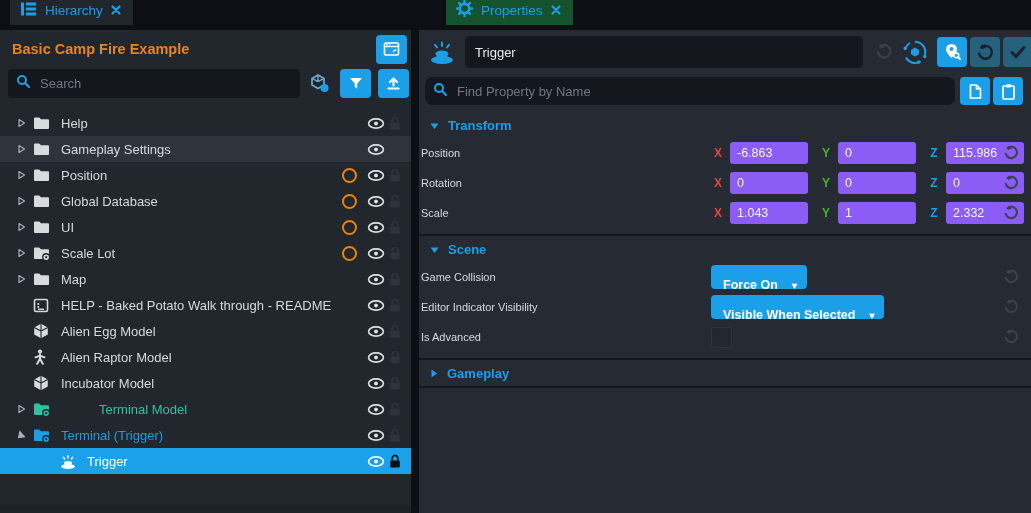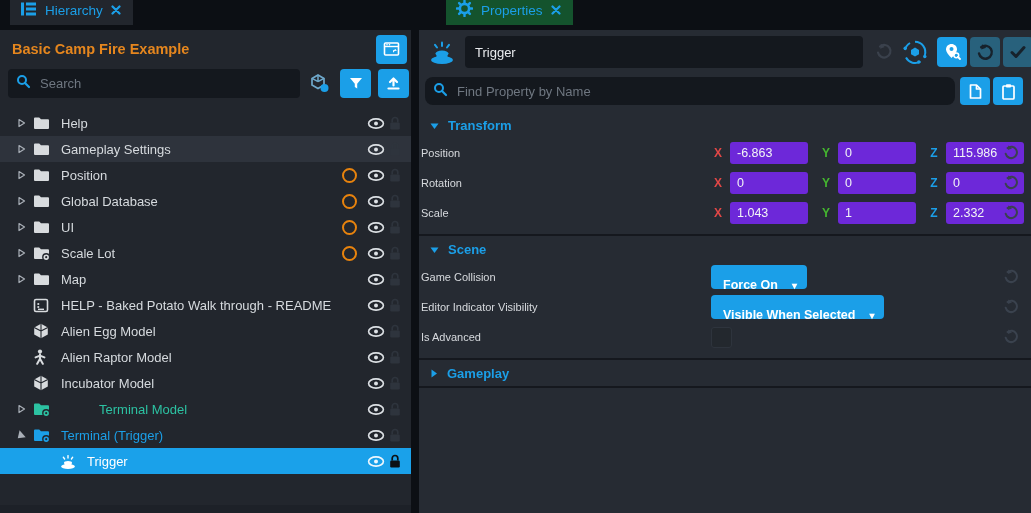--- a/index.html
+++ b/index.html
@@ -80,21 +80,21 @@
   .sect-head .sect-label{color:#1b9fe8;font-weight:bold;font-size:13px;}
   .sect#sect-transform{border-top:none;padding-top:4px;}
   .sect-rows{padding-bottom:6px;}
   .prow{height:30px;position:relative;display:flex;align-items:center;}
   .prow .plabel{margin-left:2px;font-size:11px;color:#d7dade;}
   .axis-group{position:absolute;left:294px;top:0;height:30px;display:flex;align-items:center;}
   .axis-label{font-weight:bold;font-size:12px;width:10px;text-align:center;}
   .axis-label.ax-x{color:#e14747;}
   .axis-label.ax-y{color:#44b62f;}
   .axis-label.ax-z{color:#1b9fe8;}
-  .axis-input{width:78px;height:22px;background:#6d28d9;border:none;border-radius:3px;
+  .axis-input{width:78px;height:22px;background:#8b5cf6;border:none;border-radius:3px;
     color:#f2f4f6;font-size:12.5px;padding:0 7px;box-sizing:border-box;outline:none;
     margin:0 13px 0 7px;font-family:"Liberation Sans",sans-serif;}
   .axis-input.last{margin-right:0;}
   .prow .reset{position:absolute;right:12px;top:7px;}
   .dropdown{position:absolute;left:292px;height:24px;background:#1b9fe8;border:none;border-radius:4px;
     color:#fff;font-weight:bold;font-size:12.5px;display:inline-flex;align-items:center;
     padding:16px 10px 0 12px;gap:14px;cursor:pointer;min-width:96px;justify-content:space-between;
     font-family:"Liberation Sans",sans-serif;}
   .dd-arrow{font-size:10px;}
   .checkbox{position:absolute;left:292px;width:21px;height:21px;background:#23282e;

